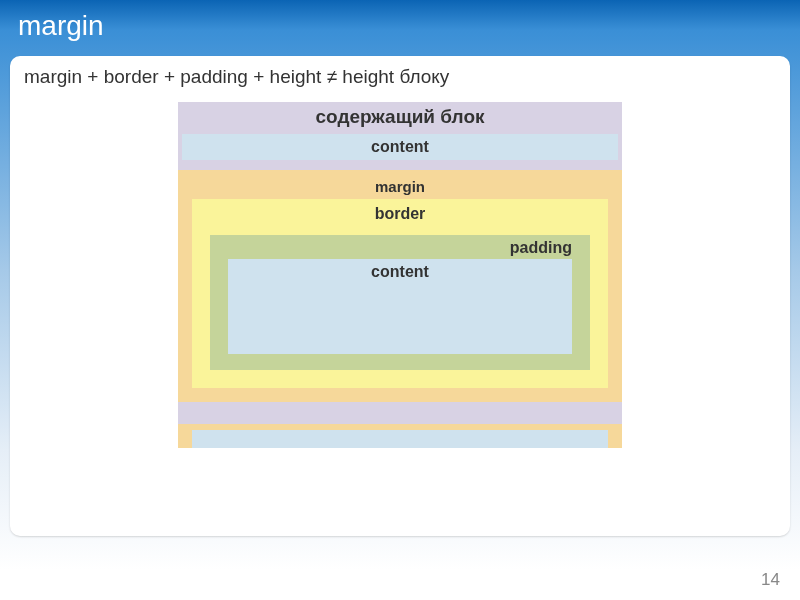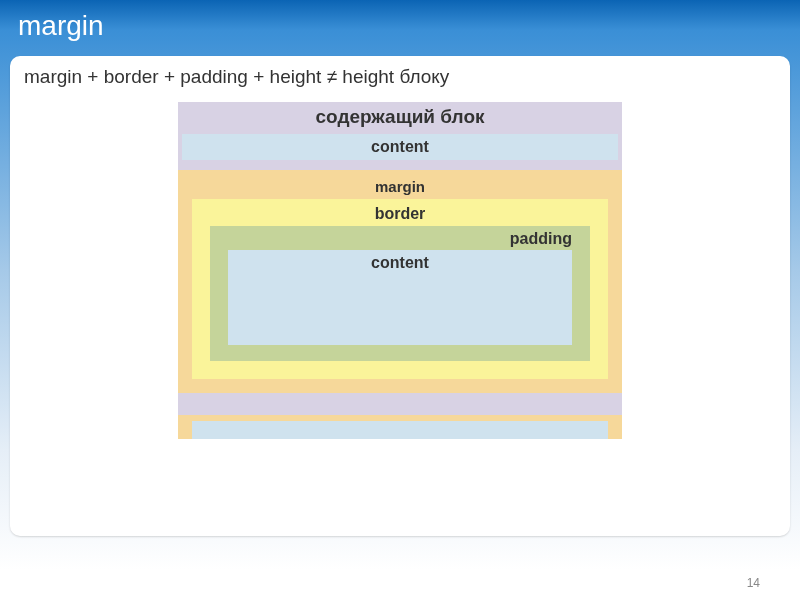--- a/index.html
+++ b/index.html
@@ -27,23 +27,23 @@
     position: relative;
     overflow: hidden;
   }
   .formula {
     font-size: 19px;
     color: #333;
     padding: 0 14px 10px 14px;
   }
   .page-num {
     position: absolute;
-    right: 40px;
+    right: 20px;
     bottom: 10px;
-    font-size: 12px;
+    font-size: 17px;
     color: #888;
   }
   
   .diagram {
     width: 444px;
     margin: 4px auto;
     position: relative;
   }
   .containing {
     background: #d8d2e4;
@@ -65,21 +65,21 @@
     background: #f6d89a;
     padding: 6px 14px 14px 14px;
     margin: 0 0;
     text-align: center;
   }
   .margin-label { font-weight: bold; font-size: 15px; color: #333; padding: 2px 0 4px 0; }
   .border-box {
     background: #faf49a;
     padding: 4px 18px 18px 18px;
   }
-  .border-label { font-weight: bold; font-size: 16px; color: #333; padding: 2px 0 3px 0; }
+  .border-label { font-weight: bold; font-size: 16px; color: #333; padding: 2px 0 12px 0; }
   .padding-box {
     background: #c5d49a;
     padding: 2px 18px 16px 18px;
   }
   .padding-label { font-weight: bold; font-size: 16px; color: #333; padding: 2px 0 2px 0; text-align: right; }
   .content-box {
     background: #cfe2ee;
     text-align: center;
     font-weight: bold;
     font-size: 16px;

